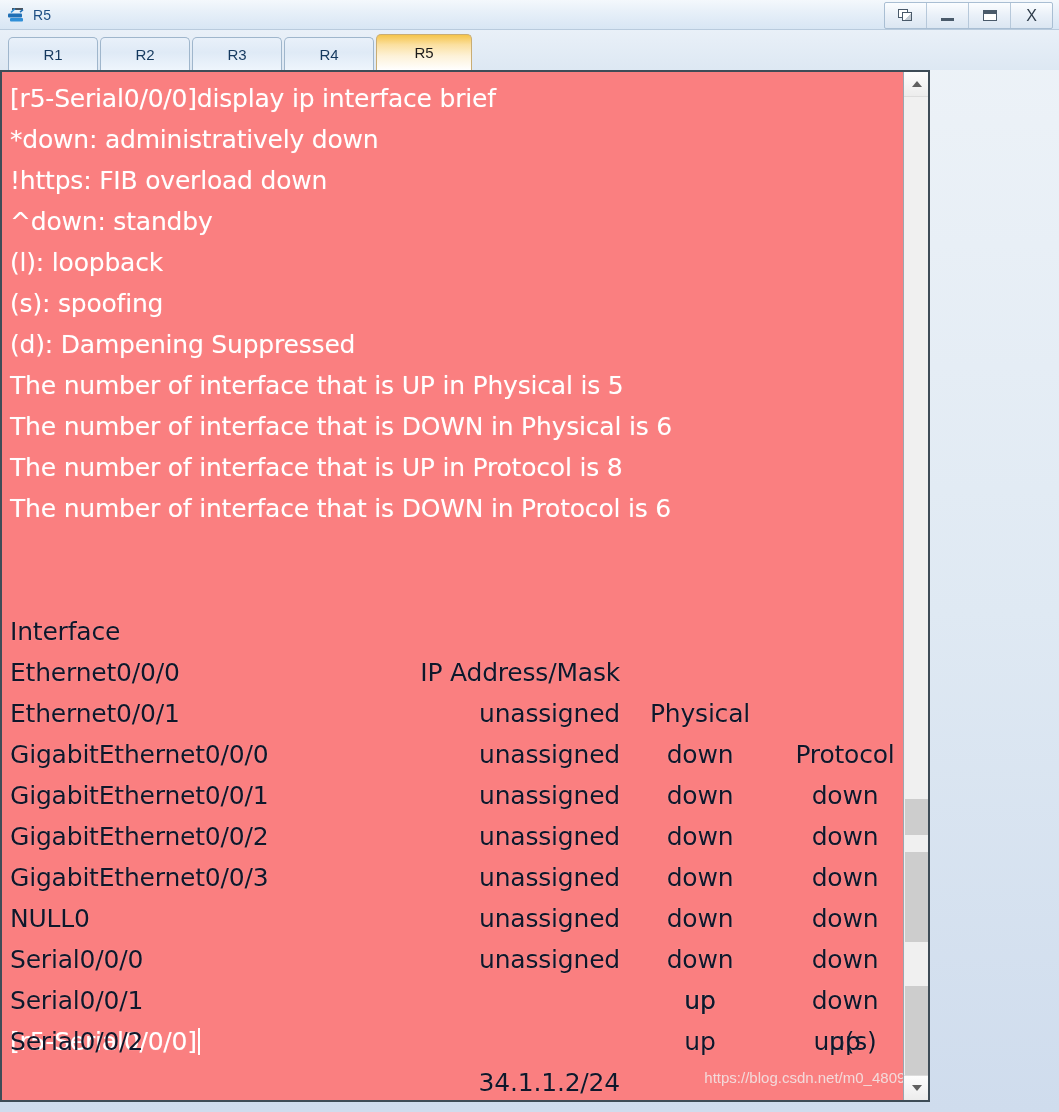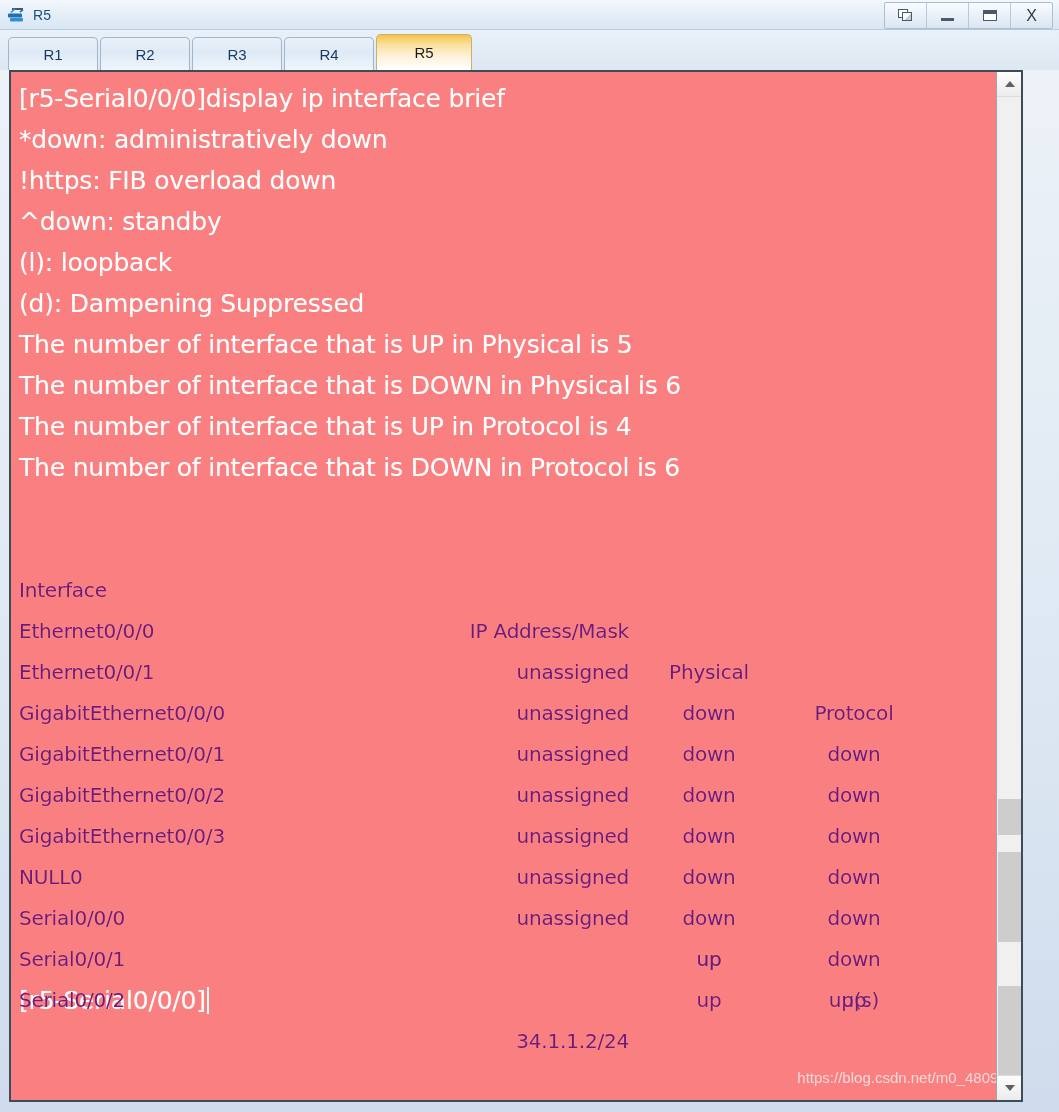--- a/index.html
+++ b/index.html
@@ -141,23 +141,23 @@
     border-color: #c9ad74;
     color: #1b1b1b;
     height: 36px;
     min-width: 96px;
     font-weight: normal;
   }
 
   
   .term-frame {
     position: absolute;
-    left: 9px;
+    left: 0;
     top: 70px;
-    width: 1014px;
+    width: 930px;
     height: 1032px;
     box-sizing: border-box;
     border: 2px solid #3e4c57;
     background: #fa7f80;
     overflow: hidden;
     text-decoration: underline;
   }
   .term-body {
     position: absolute;
     left: 0; top: 0;
@@ -178,23 +178,23 @@
     letter-spacing: -0.2px;
     text-shadow: 0 0 1px rgba(255,255,255,0.35);
   }
   .term-line.blank { color: transparent; }
 
   
   .trow {
     height: 41px;
     line-height: 41px;
     position: relative;
-    color: #701a75;
+    color: #0f172a;
     font-family: "DejaVu Sans", sans-serif;
-    font-size: 20px;
+    font-size: 25px;
     white-space: pre;
     letter-spacing: -0.2px;
     text-shadow: 0 0 1px rgba(255,255,255,0.35);
   }
   .c-if   { position: absolute; left: 0px; }
   .c-ip   { position: absolute; left: 360px; width: 250px; text-align: right; }
   .c-phy  { position: absolute; left: 625px; width: 130px; text-align: center; }
   .c-pro  { position: absolute; left: 760px; width: 150px; text-align: center; }
 
   .cursor-block {
@@ -322,25 +322,26 @@
   <div class="term-frame">
 
     <div class="term-body">
 
       <div class="term-line">[r5-Serial0/0/0]display ip interface brief</div>
 
       <div class="term-line">*down: administratively down</div>
       <div class="term-line">!https: FIB overload down</div>
       <div class="term-line">^down: standby</div>
       <div class="term-line">(l): loopback</div>
+      <div class="term-line">(s): spoofing</div>
       <div class="term-line">(d): Dampening Suppressed</div>
 
       <div class="term-line">The number of interface that is UP in Physical is 5</div>
       <div class="term-line">The number of interface that is DOWN in Physical is 6</div>
-      <div class="term-line">The number of interface that is UP in Protocol is 4</div>
+      <div class="term-line">The number of interface that is UP in Protocol is 8</div>
       <div class="term-line">The number of interface that is DOWN in Protocol is 6</div>
 
       <div class="term-line blank">&nbsp;</div>
 
       <div class="trow">
         <span class="c-if">Interface</span>
         <span class="c-ip">IP Address/Mask</span>
         <span class="c-phy">Physical</span>
         <span class="c-pro">Protocol</span>
       </div>

